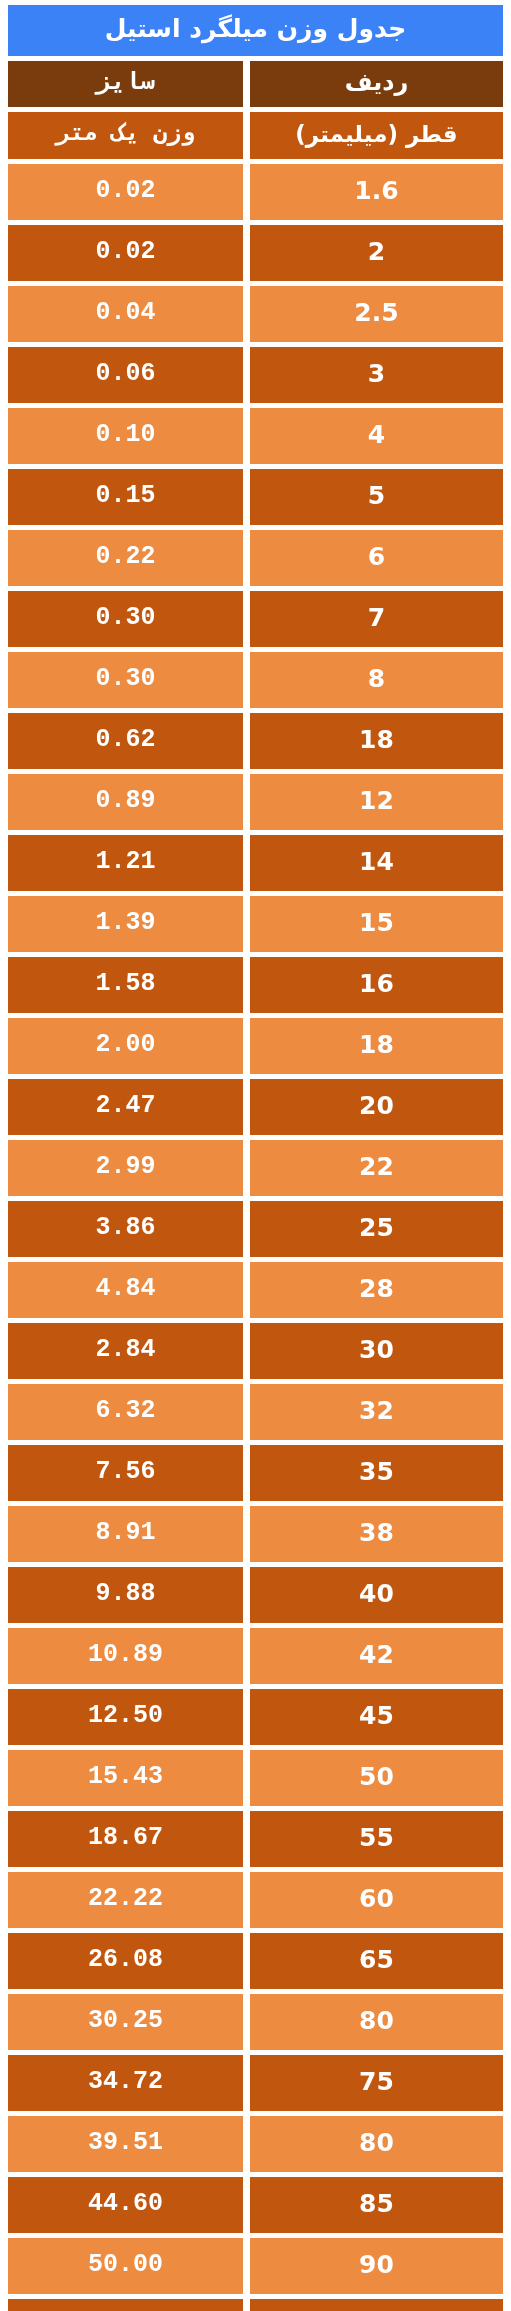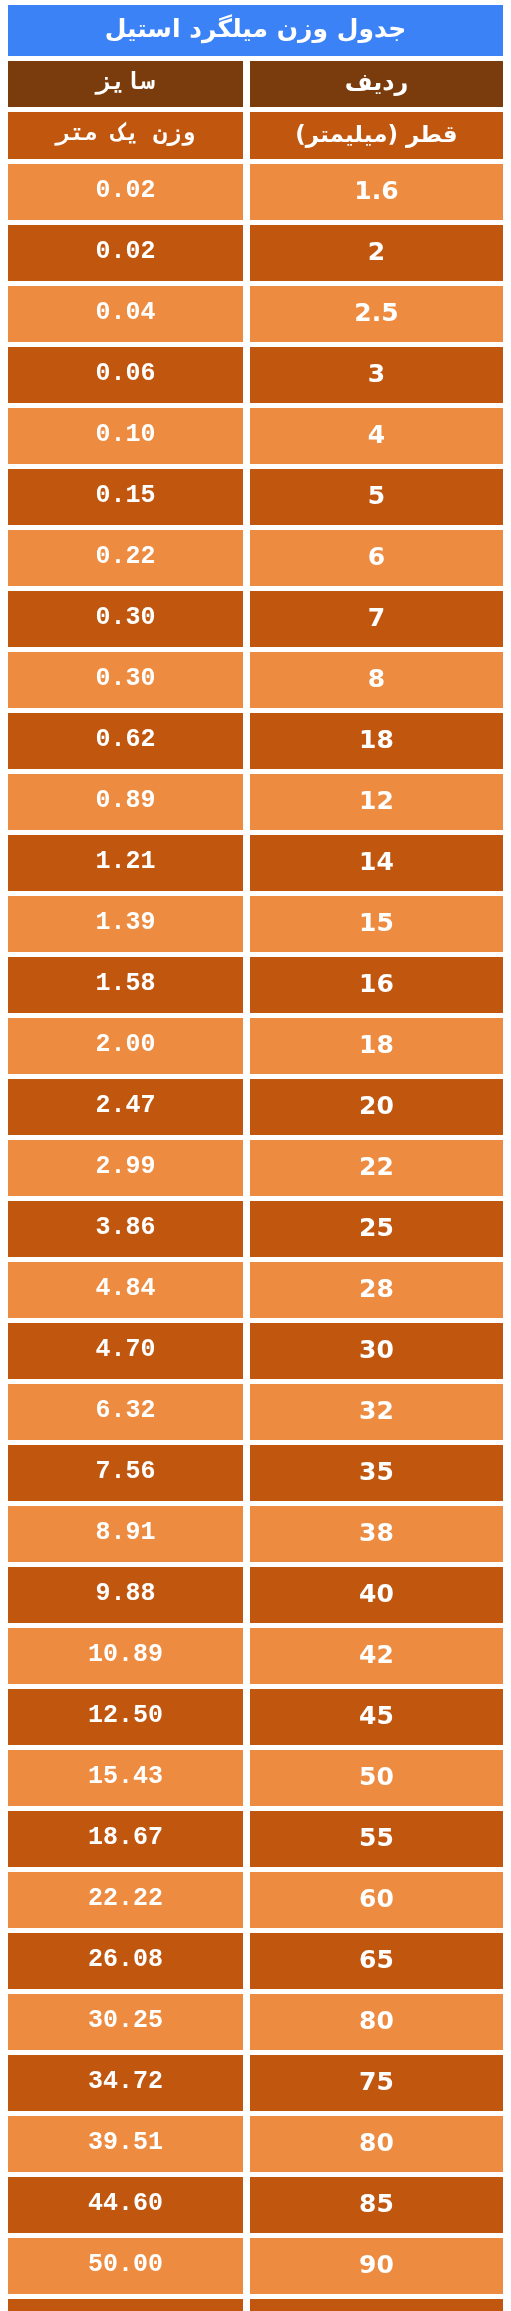--- a/index.html
+++ b/index.html
@@ -181,21 +181,21 @@
       <div class="band data-band dark">
         <div class="cell col-right">25</div>
         <div class="cell col-left">3.86</div>
       </div>
       <div class="band data-band light">
         <div class="cell col-right">28</div>
         <div class="cell col-left">4.84</div>
       </div>
       <div class="band data-band dark">
         <div class="cell col-right">30</div>
-        <div class="cell col-left">4.70</div>
+        <div class="cell col-left">2.84</div>
       </div>
       <div class="band data-band light">
         <div class="cell col-right">32</div>
         <div class="cell col-left">6.32</div>
       </div>
       <div class="band data-band dark">
         <div class="cell col-right">35</div>
         <div class="cell col-left">7.56</div>
       </div>
       <div class="band data-band light">

